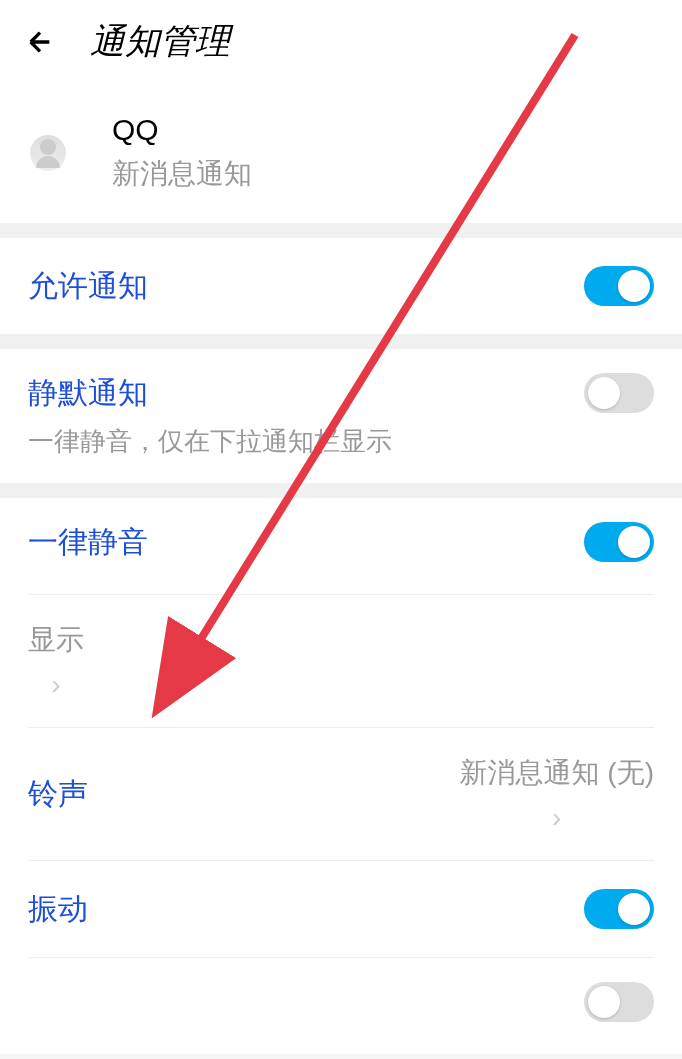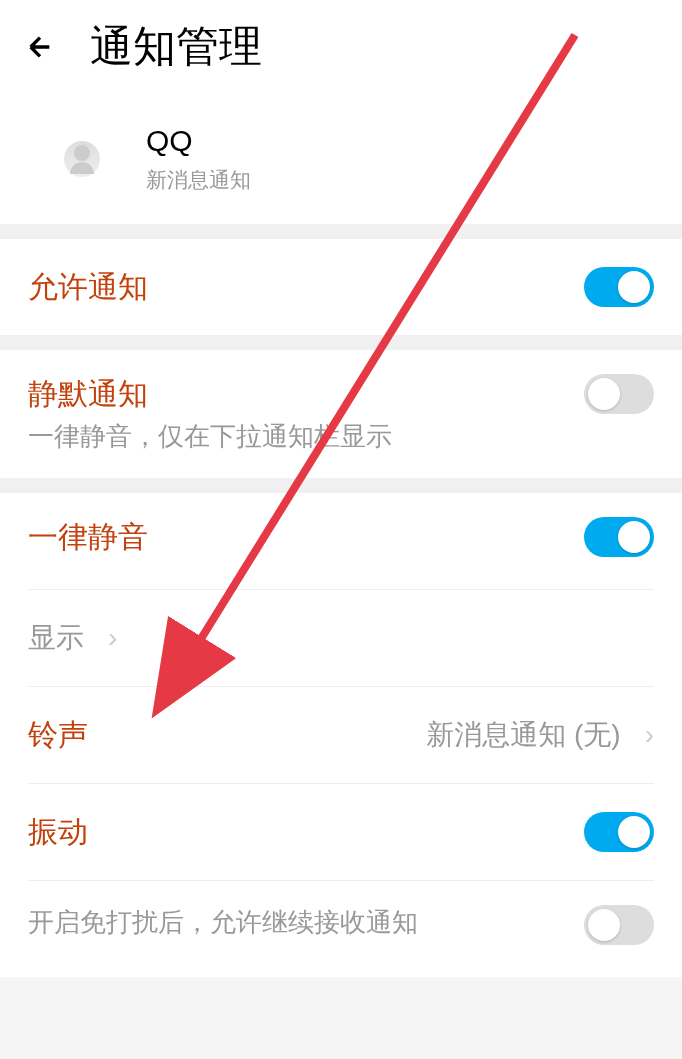--- a/index.html
+++ b/index.html
@@ -28,29 +28,30 @@
       display: flex;
       align-items: center;
       justify-content: center;
       cursor: pointer;
     }
     .back-icon svg {
       width: 32px;
       height: 32px;
     }
     .header-title {
-      font-size: 43px;
+      font-size: 35px;
       font-weight: 500;
       color: #000;
+      font-style: italic;
     }
     .app-info {
       background: #fff;
       display: flex;
       align-items: center;
-      padding: 30px 28px 30px 58px;
+      padding: 30px 28px 30px 24px;
       gap: 40px;
     }
     .app-icon {
       width: 48px;
       height: 48px;
       display: flex;
       align-items: center;
       justify-content: center;
     }
     .app-icon-img {
@@ -83,21 +84,21 @@
     .app-details {
       display: flex;
       flex-direction: column;
       gap: 8px;
     }
     .app-name {
       font-size: 30px;
       color: #000;
     }
     .app-subtitle {
-      font-size: 21px;
+      font-size: 28px;
       color: #999;
     }
     .section-gap {
       height: 15px;
       background: #f0f0f0;
     }
     .setting-row {
       background: #fff;
       display: flex;
       align-items: center;
@@ -107,25 +108,25 @@
     }
     .setting-row.with-sub {
       align-items: flex-start;
       flex-direction: row;
       padding-top: 24px;
       padding-bottom: 24px;
     }
     .setting-content {
       display: flex;
       flex-direction: column;
-      gap: 4px;
+      gap: 10px;
     }
     .setting-title {
       font-size: 30px;
-      color: #c2410c;
+      color: #1d4ed8;
     }
     .setting-subtitle {
       font-size: 26px;
       color: #999;
     }
     .toggle {
       width: 70px;
       height: 40px;
       border-radius: 20px;
       position: relative;
@@ -155,21 +156,22 @@
       left: 4px;
     }
     .divider {
       height: 1px;
       background: #eee;
       margin: 0 28px;
     }
     .value-row {
       display: flex;
       align-items: center;
-      gap: 24px;
+      gap: 10px;
+      flex-direction: column;
     }
     .value-text {
       font-size: 28px;
       color: #999;
     }
     .chevron {
       color: #ccc;
       font-size: 28px;
     }
     .arrow-annotation {
@@ -259,21 +261,20 @@
   <div class="setting-title">振动</div>
   <div class="toggle on"></div>
 </div>
 
 <div style="background:#fff">
     <div class="divider"></div>
   </div>
 
 <div class="setting-row with-sub">
   <div class="setting-content">
-    <div class="setting-subtitle">开启免打扰后，允许继续接收通知</div>
   </div>
   <div class="toggle off"></div>
 </div>
 
 <svg class="arrow-annotation" width="450" height="700">
   <defs>
     <marker id="arrowhead" markerWidth="12" markerHeight="10" refX="10" refY="5" orient="auto">
       <polygon points="0 0, 12 5, 0 10" fill="#e63946"></polygon>
     </marker>
   </defs>

